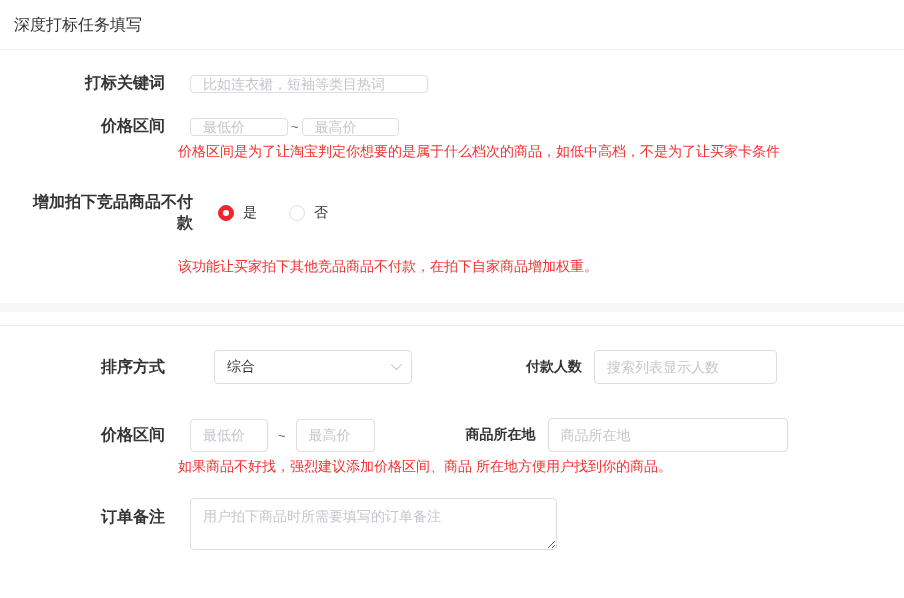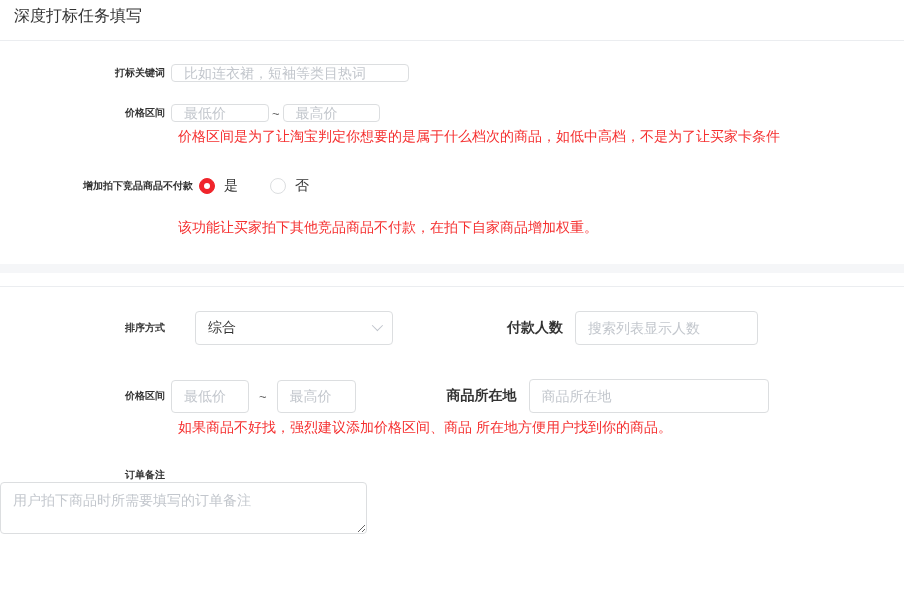--- a/index.html
+++ b/index.html
@@ -4,27 +4,27 @@
 <style>
   * { margin:0; padding:0; box-sizing:border-box; }
   html,body { background:#fff; }
   body {
     width:904px; height:598px; overflow:hidden;
     font-family:"Liberation Sans","DejaVu Sans",sans-serif;
     color:#333;
   }
   .section-title {
     font-size:16px; font-weight:400; color:#333;
-    padding:5px 14px 0 14px; line-height:22px;
+    padding:14px 14px 0 14px; line-height:22px;
   }
   .divider { border-bottom:1px solid #ebedf0; margin-top:13px; }
   .row { display:flex; align-items:center; }
   .lbl {
-    width:165px; text-align:right; margin-right:6px;
-    font-size:10px; font-weight:bold; color:#333; flex:none;
+    width:165px; text-align:right; margin-right:25px;
+    font-size:16px; font-weight:bold; color:#333; flex:none;
   }
   .lbl2 {
     width:170px; text-align:right; margin-right:12px;
     font-size:14px; font-weight:bold; color:#333; flex:none;
   }
   .inp {
     border:1px solid #dcdee0; border-radius:4px; background:#fff;
     font-size:14px; color:#333; padding:0 12px; outline:none;
     font-family:inherit;
   }
@@ -121,19 +121,19 @@
     <div class="row" style="margin-top:34px;">
       <span class="lbl">价格区间</span>
       <input class="inp h33" style="width: 78px;" type="text" placeholder="最低价">
       <span class="tilde" style="margin:0 10px;">~</span>
       <input class="inp h33" style="width: 79px;" type="text" placeholder="最高价">
       <span class="lbl2" style="width:161px;">商品所在地</span>
       <input class="inp h34" style="width: 240px;" type="text" placeholder="商品所在地">
     </div>
     <div class="hint" style="margin-top:6px;">如果商品不好找，强烈建议添加价格区间、商品 所在地方便用户找到你的商品。</div>
 
-    <div class="row align-top" style="margin-top:24px;flex-direction:column;">
+    <div class="row align-top" style="margin-top:24px;">
       <span class="lbl">订单备注</span>
       <textarea class="inp" placeholder="用户拍下商品时所需要填写的订单备注" style=""></textarea>
     </div>
   </section>
 
 </div>
 
 </body></html>

